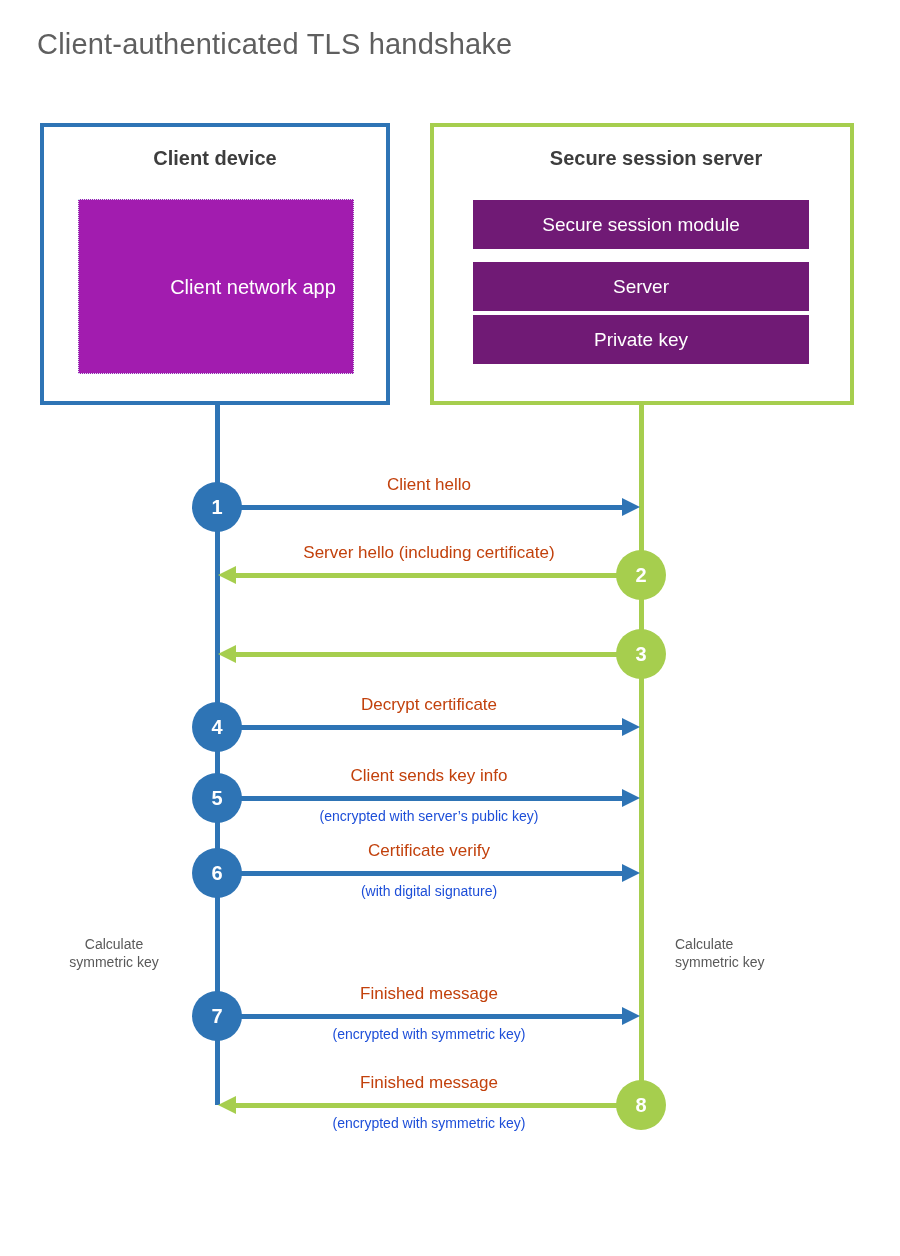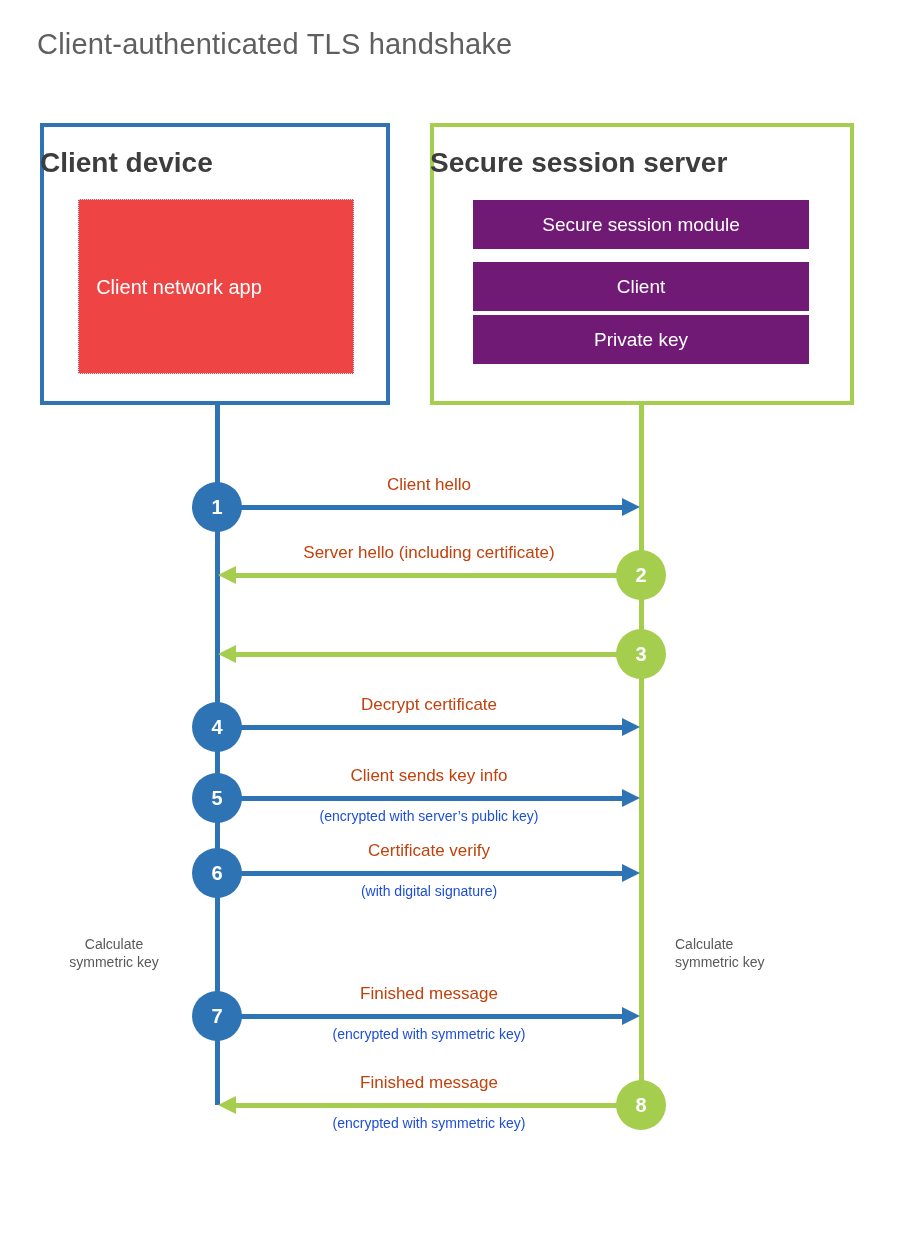--- a/index.html
+++ b/index.html
@@ -8,26 +8,26 @@
 
   .abs{position:absolute;}
 
   
   .page-title{left:37px;top:28px;font-size:29px;font-weight:300;color:#5f5f5f;letter-spacing:.2px;}
 
   
   .entity-box{box-sizing:border-box;background:#fff;}
   .client-box{left:40px;top:123px;width:350px;height:282px;border:4px solid #2e74b5;}
   .server-box{left:430px;top:123px;width:424px;height:282px;border:4px solid #a6ce4e;}
-  .entity-title{top:147px;font-size:28px;font-weight:700;color:#3d3d3d;}
+  .entity-title{top:147px;font-size:20px;font-weight:700;color:#3d3d3d;text-align:center;}
   .client-title{left:40px;width:350px;}
   .server-title{left:430px;width:452px;}
 
-  .app-box{left:78px;top:199px;width:276px;height:175px;background:#ef4444;border:1px dotted #d9e6f4;
-           display:flex;align-items:center;justify-content:flex-start;box-sizing:border-box;}
+  .app-box{left:78px;top:199px;width:276px;height:175px;background:#a21caf;border:1px dotted #d9e6f4;
+           display:flex;align-items:center;justify-content:flex-end;box-sizing:border-box;}
   .app-box span{display:block;width:200px;text-align:center;color:#ffffff;font-size:20px;line-height:1.4;}
 
   .module-bar{left:473px;width:336px;height:49px;background:#701a75;display:flex;align-items:center;justify-content:center;
               color:#ffffff;font-size:19px;}
   .bar-0{top:200px;} .bar-1{top:262px;} .bar-2{top:315px;}
 
   
   .lifeline{width:5px;top:405px;height:700px;}
   .client-line{left:215px;background:#2e74b5;}
   .server-line{left:639px;background:#a6ce4e;}
@@ -68,21 +68,21 @@
 
   <div class="abs entity-box client-box"></div>
   <div class="abs entity-title client-title">Client device</div>
   <div class="abs app-box">
     <span>Client network app</span>
   </div>
 
   <div class="abs entity-box server-box"></div>
   <div class="abs entity-title server-title">Secure session server</div>
   <div class="abs module-bar bar-0">Secure session module</div>
-  <div class="abs module-bar bar-1">Client</div>
+  <div class="abs module-bar bar-1">Server</div>
   <div class="abs module-bar bar-2">Private key</div>
 
   <div class="abs lifeline client-line"></div>
   <div class="abs lifeline server-line"></div>
 
   <div class="abs msg-label" style="top:475px">Client hello</div>
   <div class="abs arrow right blue" style="top:498px">
     <div class="shaft"></div>
     <div class="head"></div>
   </div>

